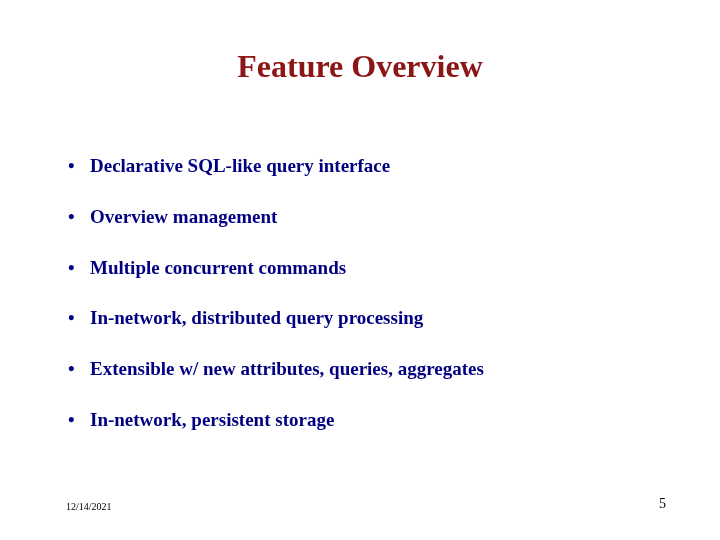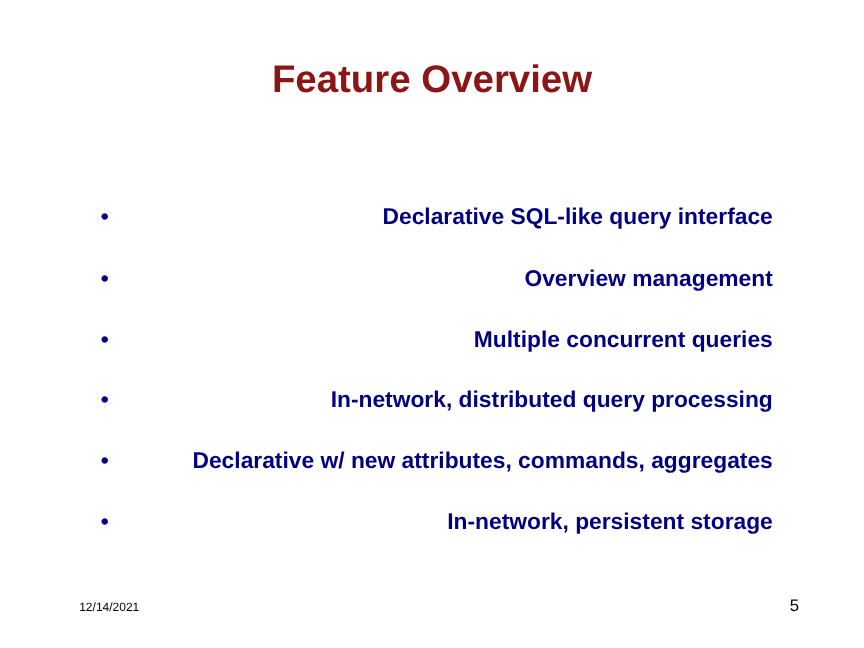--- a/index.html
+++ b/index.html
@@ -10,40 +10,40 @@
     background: #ffffff;
     font-family: "Trebuchet MS", "Lucida Sans", Verdana, sans-serif;
     position: relative;
     overflow: hidden;
   }
   .slide {
     width: 720px;
     height: 540px;
     position: relative;
     box-sizing: border-box;
+    font-family: Liberation Serif, serif;
   }
   .title {
     position: absolute;
     top: 48px;
     left: 0;
     width: 100%;
     text-align: center;
     font-size: 32px;
     font-weight: bold;
     color: #8c1515;
   }
   .bullets {
     position: absolute;
     top: 155px;
     left: 66px;
     right: 60px;
     list-style: none;
     padding: 0;
-    margin: 16px;
-    text-align: right;
+    margin: 0;
   }
   .bullets li {
     position: relative;
     font-size: 19px;
     font-weight: bold;
     color: #000080;
     padding-left: 24px;
     margin-bottom: 28px;
     line-height: 1.2;
   }
@@ -75,21 +75,21 @@
 </style>
 </head>
 <body>
 
 <div class="slide">
   <div class="title">Feature Overview</div>
 
   <ul class="bullets">
     <li>Declarative SQL-like query interface</li>
     <li>Overview management</li>
-    <li>Multiple concurrent queries</li>
+    <li>Multiple concurrent commands</li>
     <li>In-network, distributed query processing</li>
-    <li>Declarative w/ new attributes, commands, aggregates</li>
+    <li>Extensible w/ new attributes, queries, aggregates</li>
     <li>In-network, persistent storage</li>
   </ul>
 
   <div class="footer-date">12/14/2021</div>
   <div class="footer-page">5</div>
 </div>
 
 </body></html>

